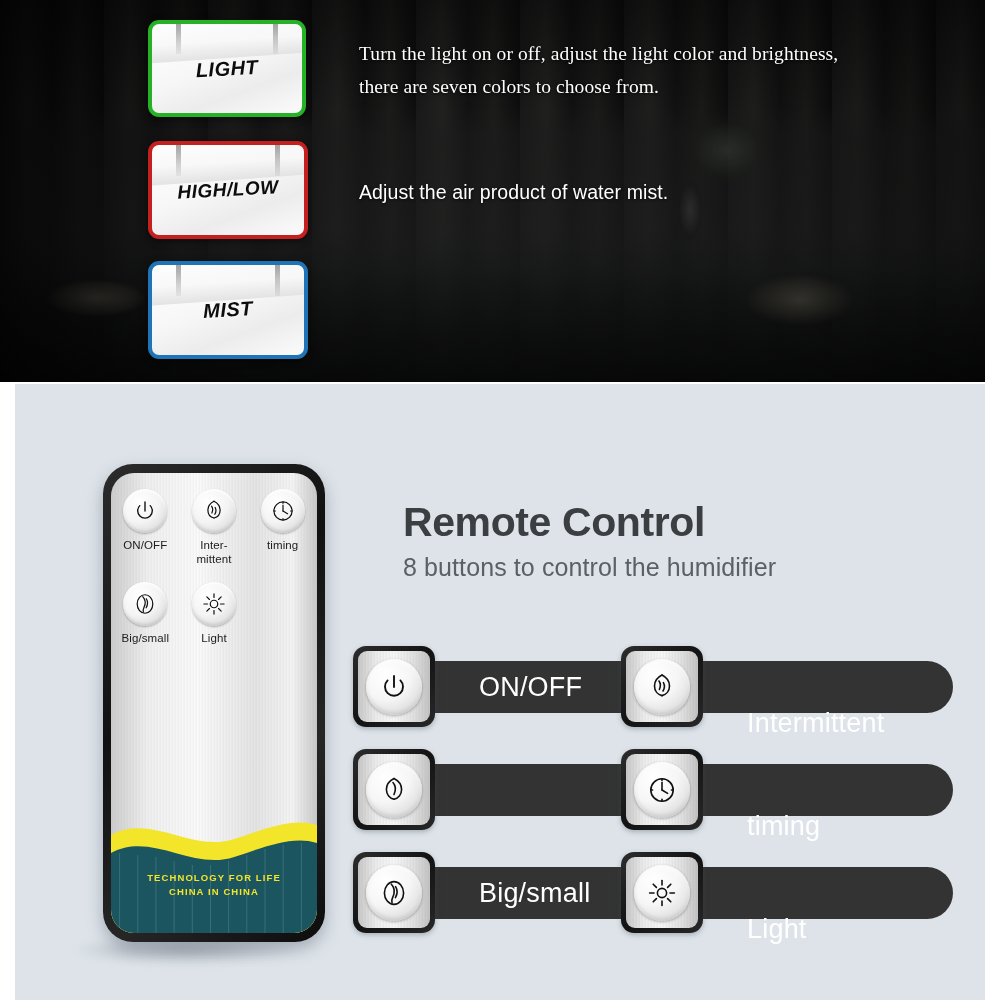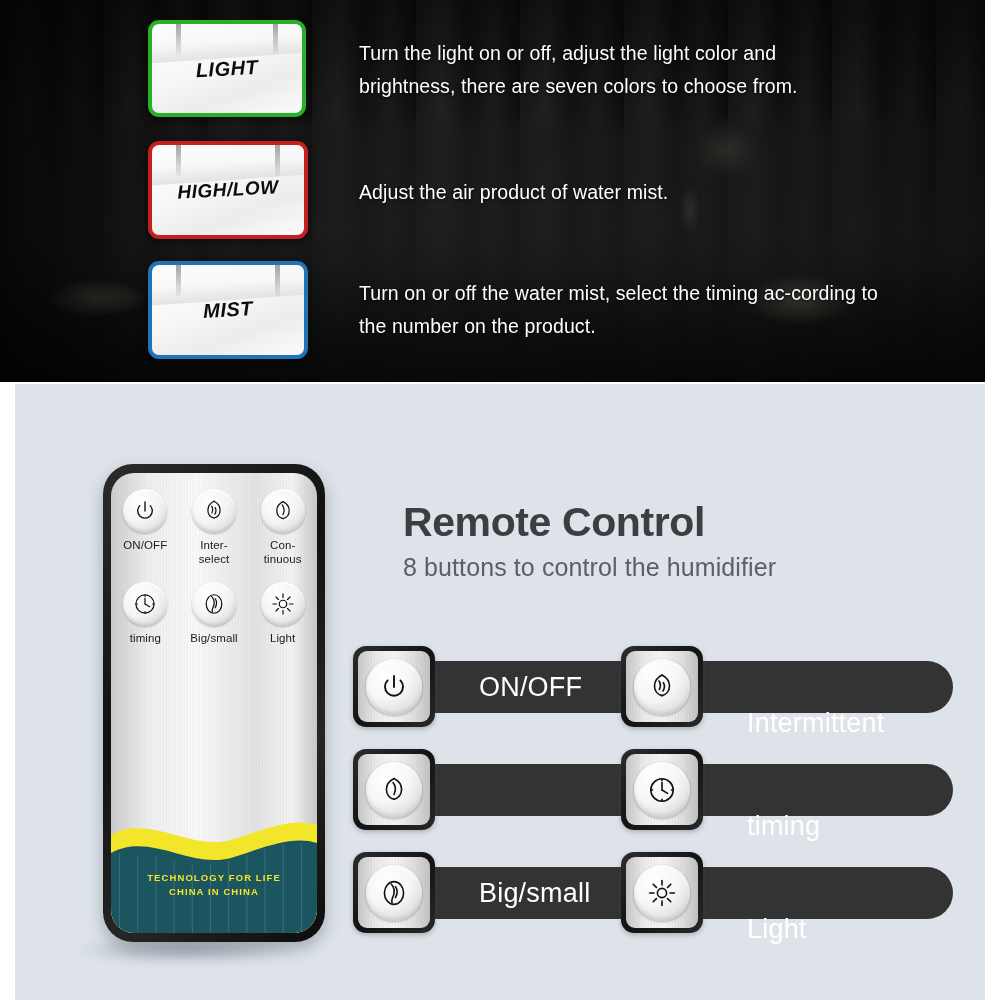--- a/index.html
+++ b/index.html
@@ -119,21 +119,21 @@
     line-height: 33px;
     font-weight: 300;
     letter-spacing: 0.1px;
     text-shadow: 0 1px 3px rgba(0,0,0,0.8);
   }
 
   
   #row-light  { left: 148px; top: 20px; }
   #row-light .chip { width: 158px; height: 97px; }
   #row-light .chip-label { font-size: 20px; }
-  #row-light .feature-text { margin-left: 53px; margin-top: 17px; width: 510px; }
+  #row-light .feature-text { margin-left: 53px; margin-top: 17px; width: 510px; font-family: Liberation Serif, serif; }
 
   #row-highlow { left: 148px; top: 141px; }
   #row-highlow .chip { width: 160px; height: 98px; }
   #row-highlow .chip-label { font-size: 19px; }
   #row-highlow .feature-text { margin-left: 51px; margin-top: 35px; width: 510px; }
 
   #row-mist { left: 148px; top: 261px; }
   #row-mist .chip { width: 160px; height: 98px; }
   #row-mist .chip-label { font-size: 20px; }
   #row-mist .feature-text { margin-left: 51px; margin-top: 16px; width: 520px; }
@@ -357,21 +357,20 @@
       <div class="feature-text">Adjust the air product of water mist.</div>
     </div>
 
     <div class="feature-row" id="row-mist">
       <div class="chip blue">
         <div class="chip-sheen"></div>
         <div class="chip-stem l"></div>
         <div class="chip-stem r"></div>
         <div class="chip-label">MIST</div>
       </div>
-      <div class="feature-text">Turn on or off the water mist, select the timing ac-cording to the number on the product.</div>
     </div>
   </div>
 
   <div class="lower">
 
     <div class="remote-shadow"></div>
 
     <div class="remote">
       <div class="remote-face">
 
@@ -389,33 +388,23 @@
 
           <div class="btn-cell">
             <div class="rbtn">
               <svg viewBox="0 0 32 32" fill="none" stroke="#111" stroke-width="1.5" stroke-linecap="round">
                 <path d="M16 4c5 2.5 7.5 6.5 7.5 11 0 5-3.3 8.6-7.5 9.6"></path>
                 <path d="M16 4c-5 2.5-7.5 6.5-7.5 11 0 5 3.3 8.6 7.5 9.6"></path>
                 <path d="M13 10c1.6 2.2 1.8 5.2.4 8.4"></path>
                 <path d="M17.4 11.6c1.4 2.6 1.3 5.6-.4 8.4"></path>
               </svg>
             </div>
-            <div class="rbtn-label"><span>Inter-</span><br><span>select</span></div>
-          </div>
-
-          <div class="btn-cell">
-            <div class="rbtn">
-              <svg viewBox="0 0 32 32" fill="none" stroke="#111" stroke-width="1.5" stroke-linecap="round">
-                <path d="M16 4.5c5.2 2.6 7.6 6.6 7.6 11.1 0 5-3.4 8.7-7.6 9.7"></path>
-                <path d="M16 4.5c-5.2 2.6-7.6 6.6-7.6 11.1 0 5 3.4 8.7 7.6 9.7"></path>
-                <path d="M15 8.5c2.6 3 3 7.5 1 12"></path>
-              </svg>
-            </div>
-            <div class="rbtn-label"><span>Con-</span><br><span>tinuous</span></div>
-          </div>
+            <div class="rbtn-label"><span>Inter-</span><br><span>mittent</span></div>
+          </div>
+
 
           <div class="btn-cell">
             <div class="rbtn">
               <svg viewBox="0 0 32 32" fill="none" stroke="#111" stroke-width="1.5" stroke-linecap="round">
                 <circle cx="16" cy="16" r="11.2"></circle>
                 <line x1="16" y1="16" x2="16" y2="8.6"></line>
                 <line x1="16" y1="16" x2="21.6" y2="19.4"></line>
                 <line x1="16" y1="4.8" x2="16" y2="6.6"></line>
                 <line x1="16" y1="25.4" x2="16" y2="27.2"></line>
                 <line x1="4.8" y1="16" x2="6.6" y2="16"></line>

